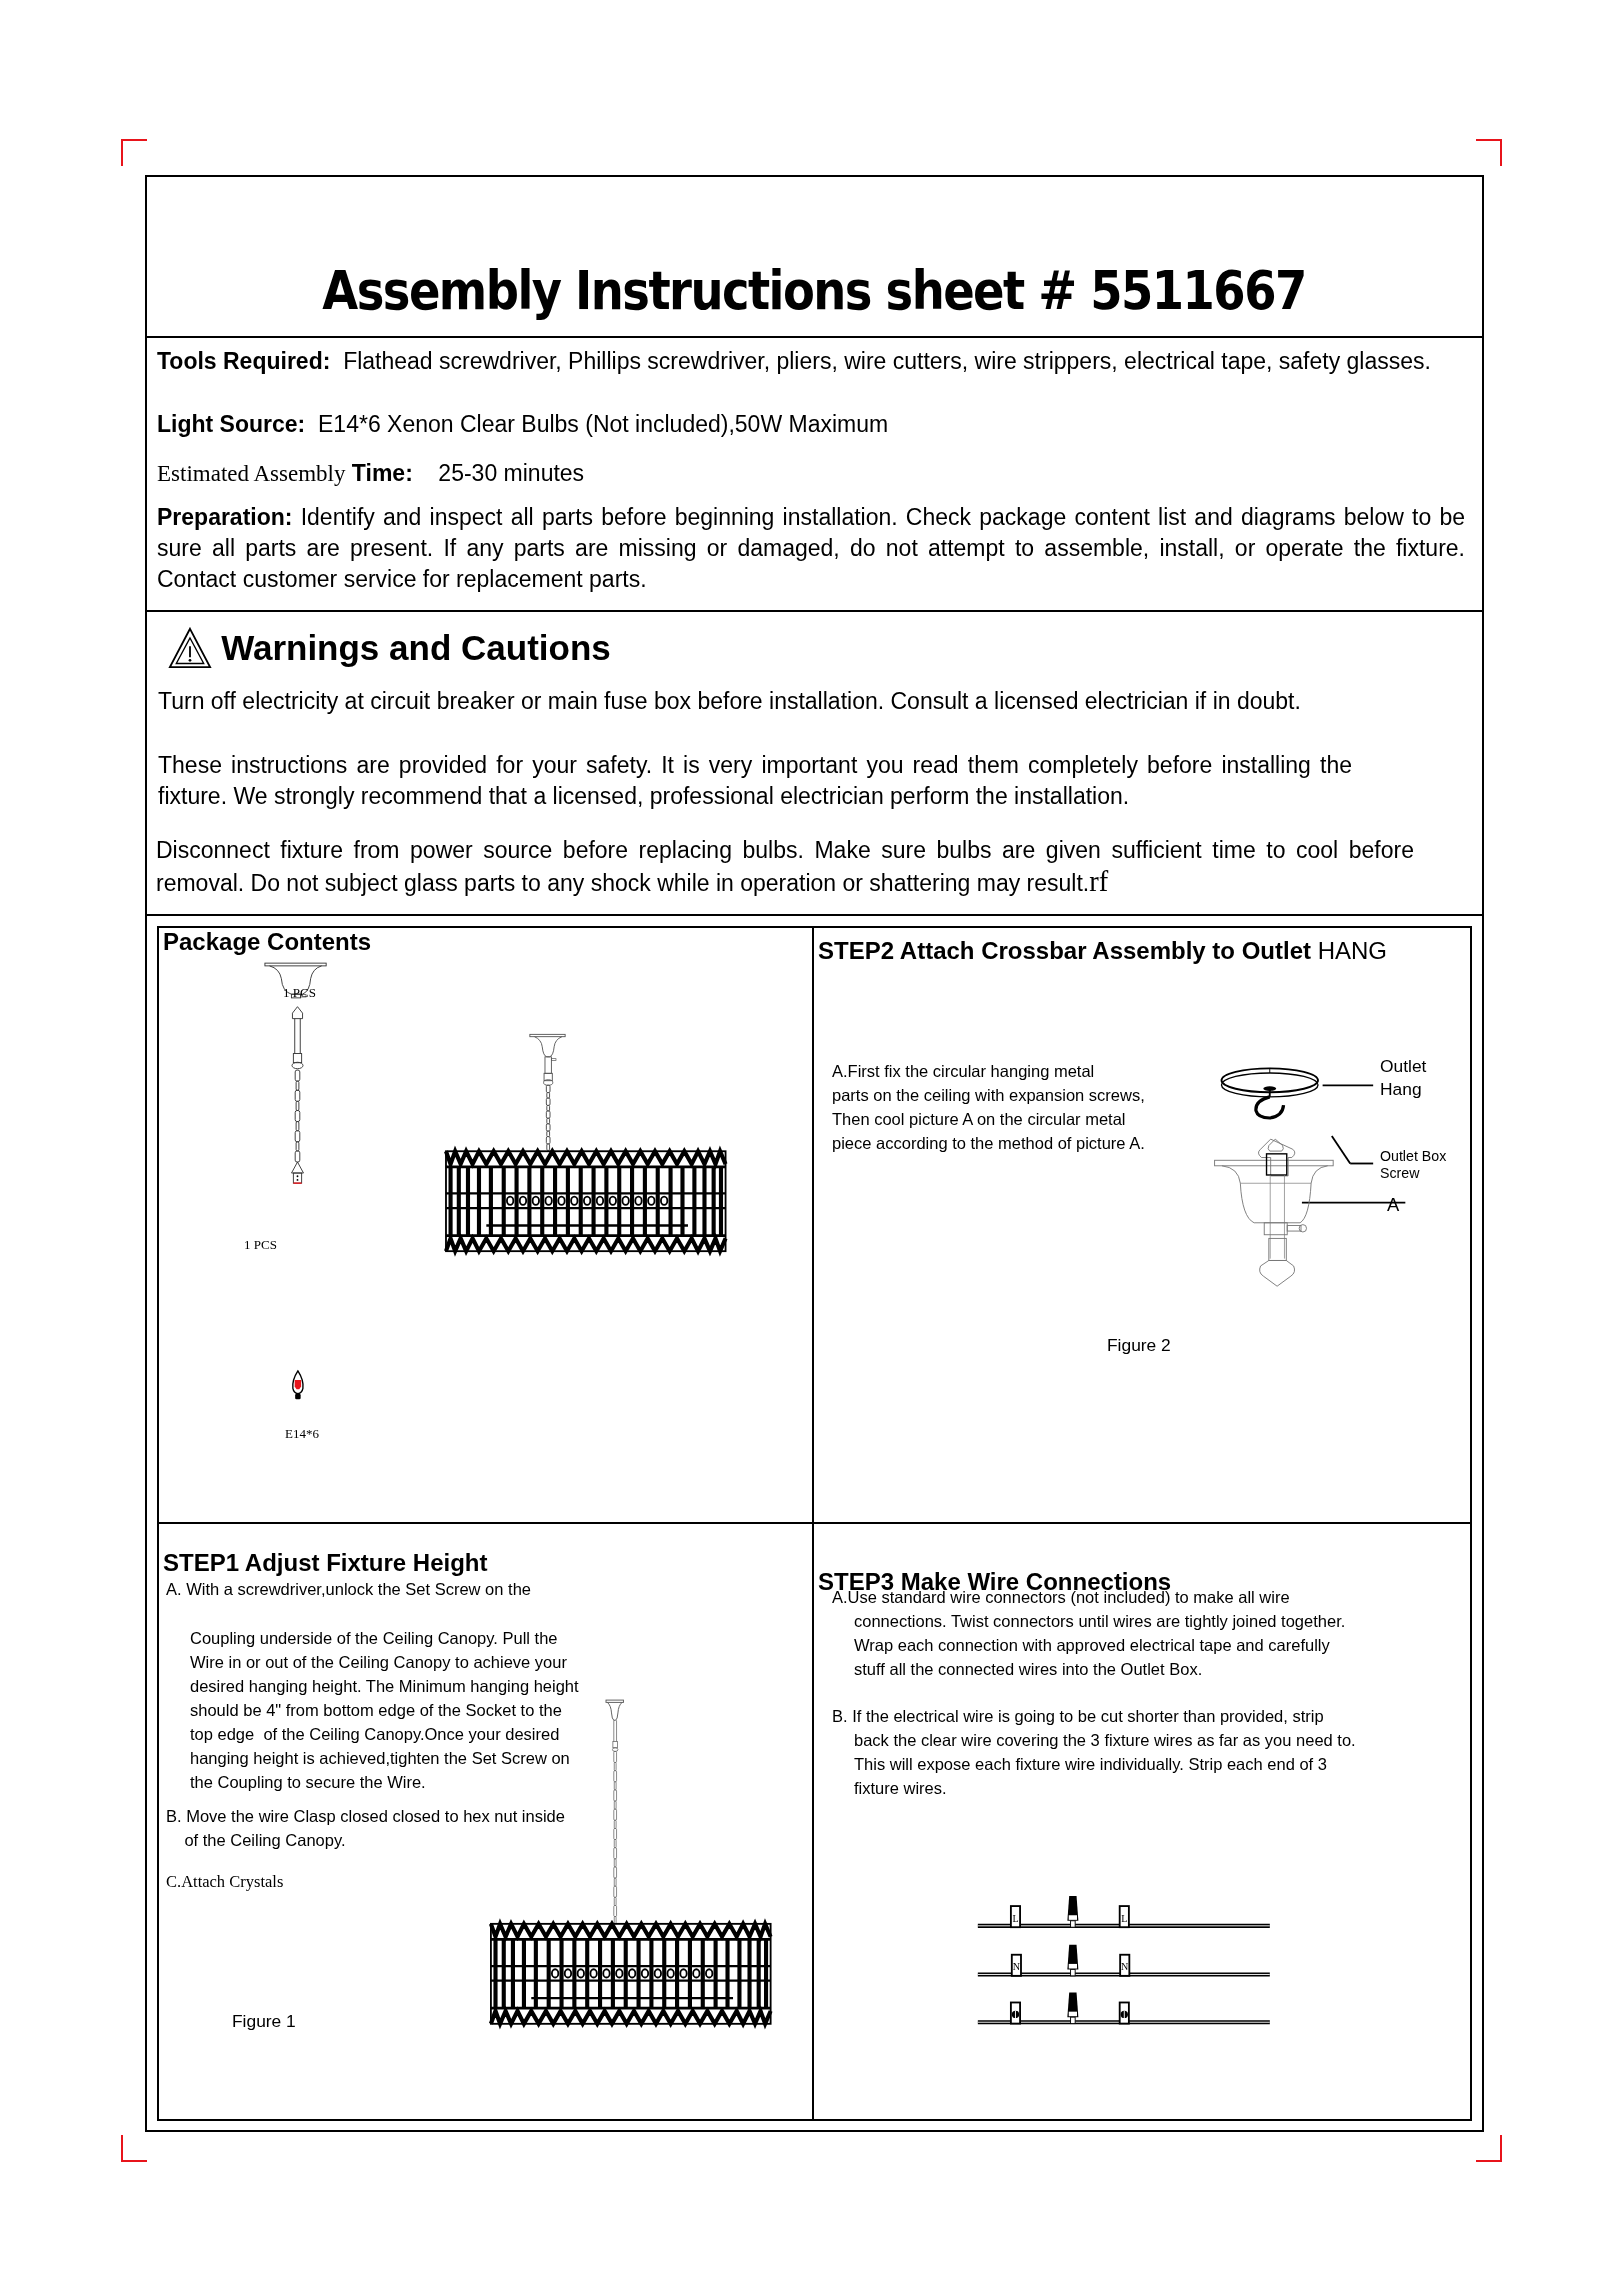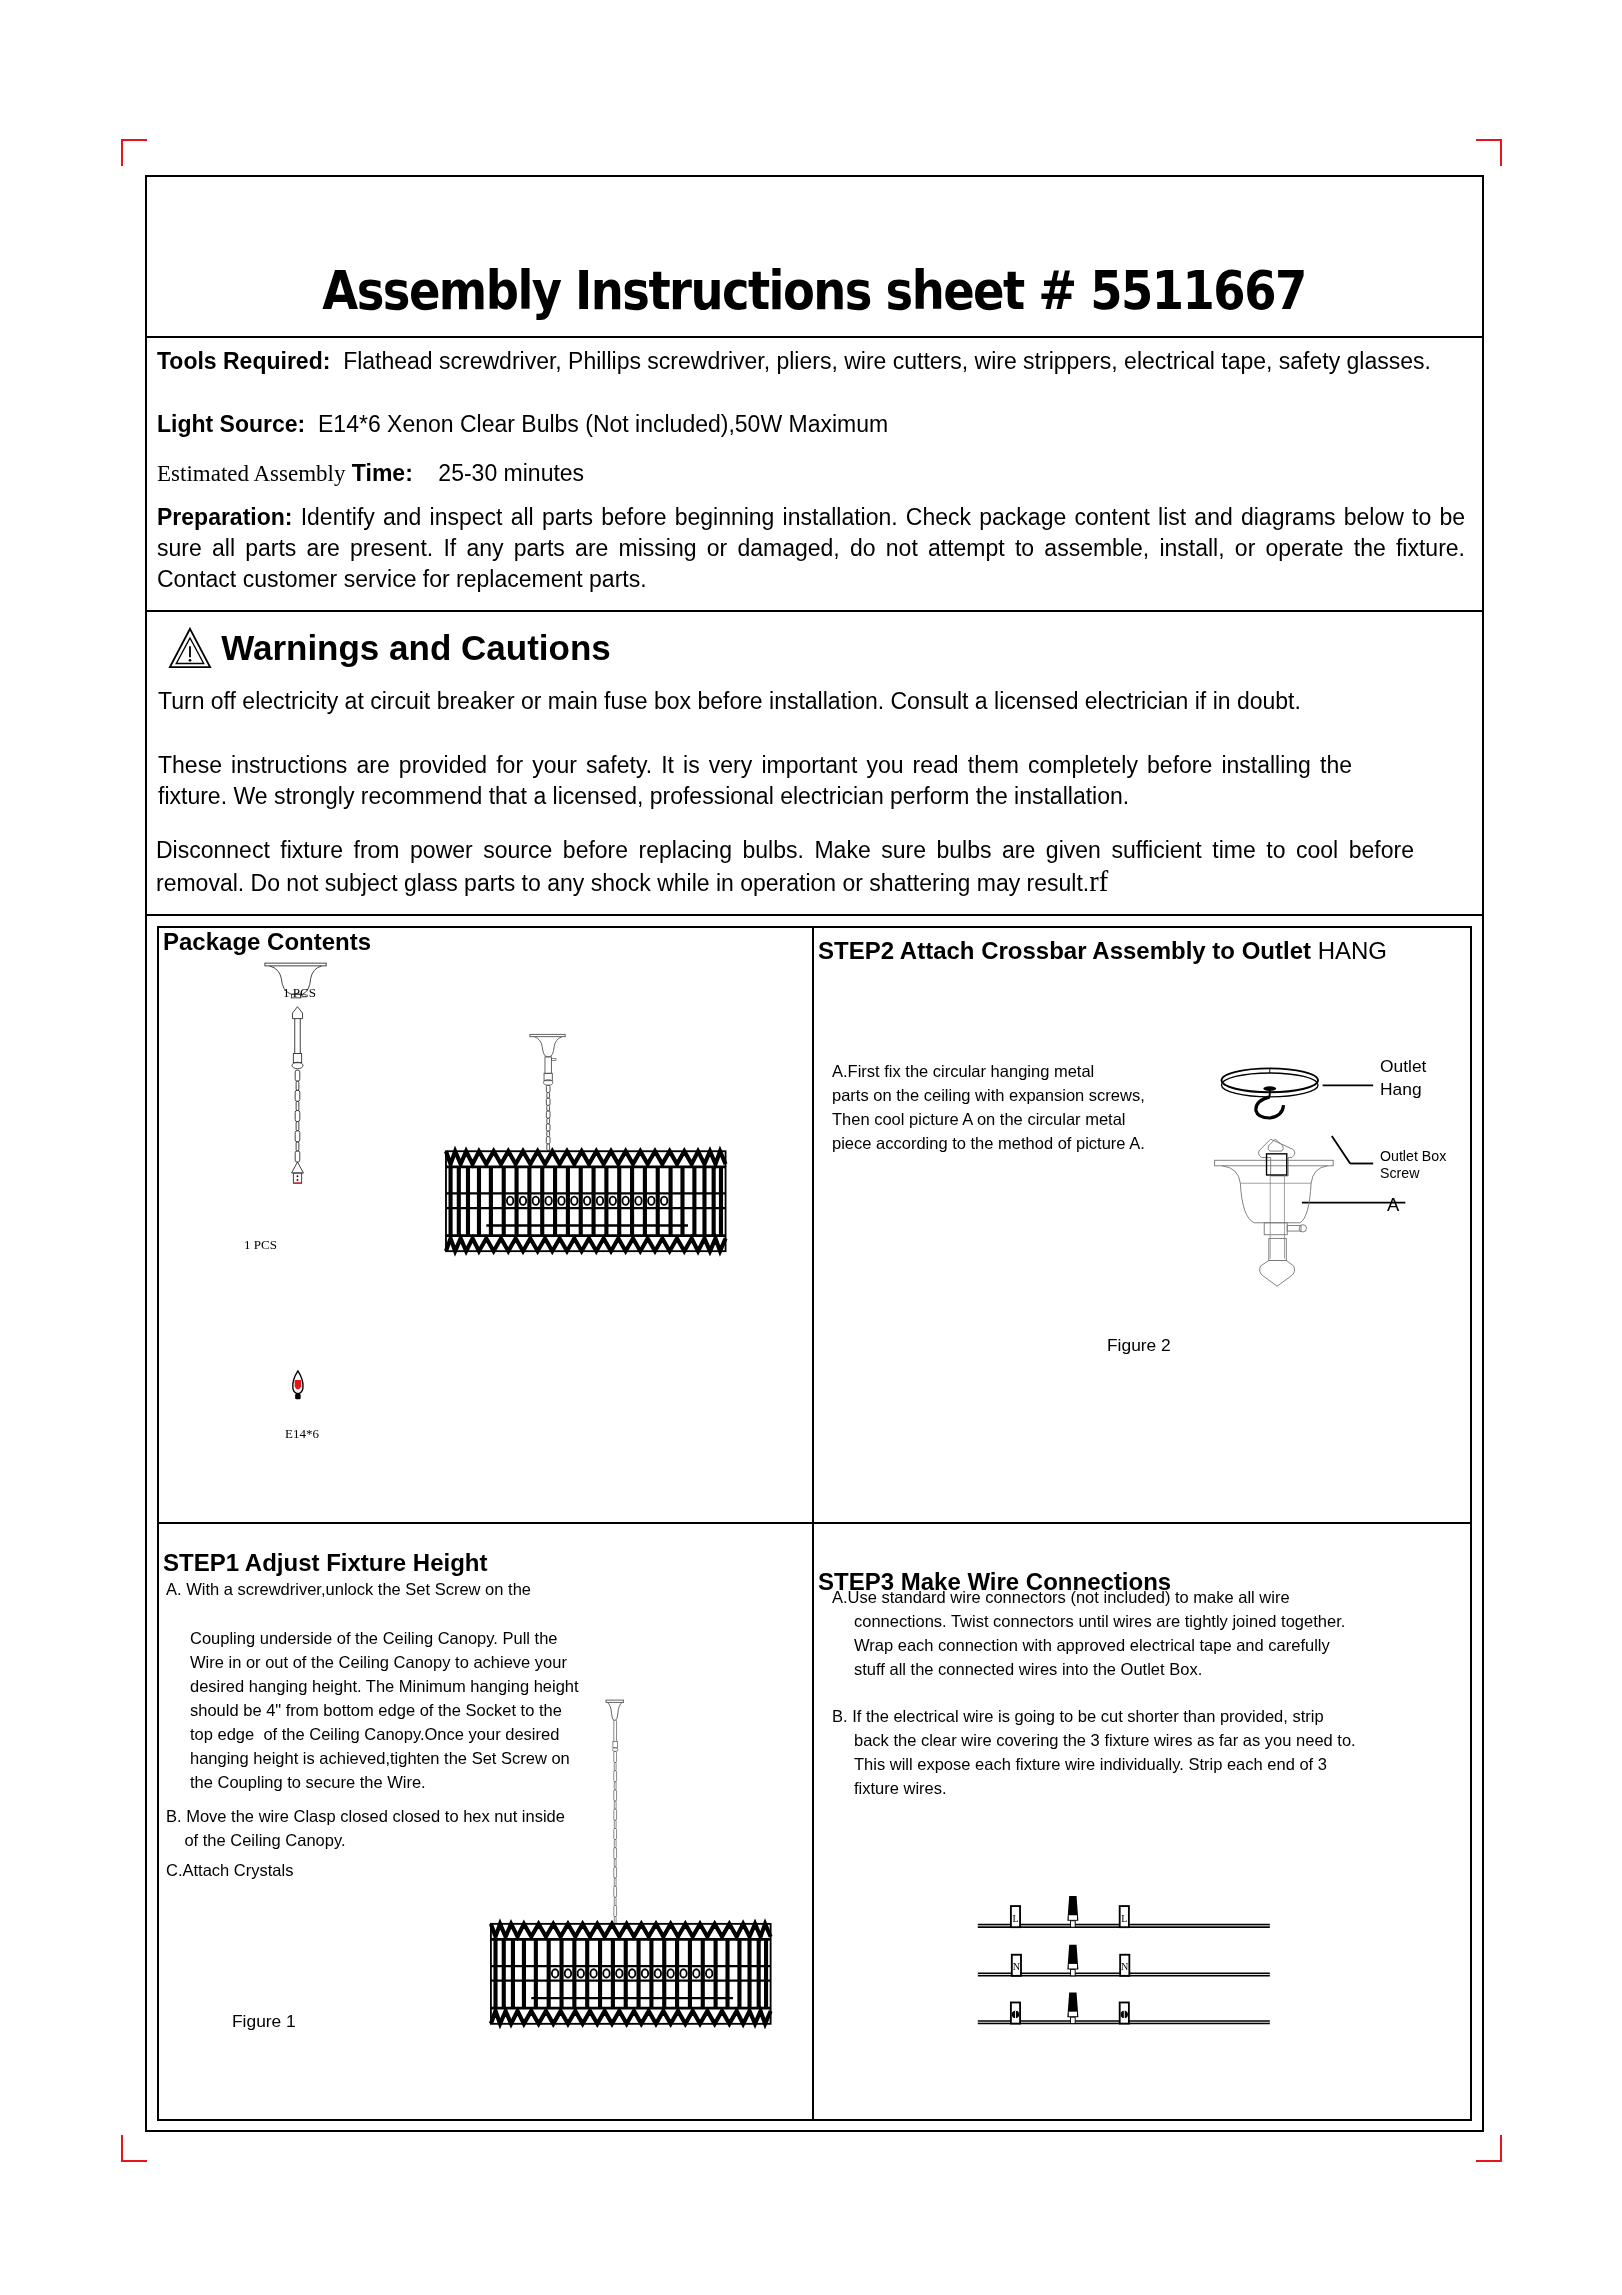--- a/index.html
+++ b/index.html
@@ -248,21 +248,21 @@
     <div style="padding-left:24px;">desired hanging height. The Minimum hanging height</div>
     <div style="padding-left:24px;">should be 4" from bottom edge of the Socket to the</div>
     <div style="padding-left:24px;white-space:pre;">top edge  of the Ceiling Canopy.Once your desired</div>
     <div style="padding-left:24px;">hanging height is achieved,tighten the Set Screw on</div>
     <div style="padding-left:24px;">the Coupling to secure the Wire.</div>
   </div>
   <div style="margin-top:10px;">
     <div>B. Move the wire Clasp closed closed to hex nut inside</div>
     <div style="padding-left:18.4px;">of the Ceiling Canopy.</div>
   </div>
-  <div style="margin-top:6px;">C.Attach Crystals</div>
+  <div style="margin-top:18px;font-family:Liberation Serif, serif;">C.Attach Crystals</div>
 </div>
 <div class="abs" style="left:232px;top:2011px;font-size:17.4px;">Figure 1</div>
 
 <svg style="left:490px;top:1699px;" width="282" height="358" viewBox="0 0 615 780">
   <rect x="253" y="2" width="38" height="5" fill="none" stroke="#555" stroke-width="2"></rect>
   <path d="M256 7 Q264 14 265 30 Q266 44 270 46 L274 46 Q278 44 279 30 Q280 14 288 7" fill="none" stroke="#555" stroke-width="2"></path>
   <line x1="270" y1="46" x2="270" y2="92" stroke="#555" stroke-width="1.5"></line>
   <line x1="276" y1="46" x2="276" y2="92" stroke="#555" stroke-width="1.5"></line>
   <rect x="268" y="92" width="10" height="14" fill="none" stroke="#555" stroke-width="1.5"></rect>
   <ellipse cx="273" cy="110" rx="6" ry="4" fill="none" stroke="#555" stroke-width="1.5"></ellipse>

